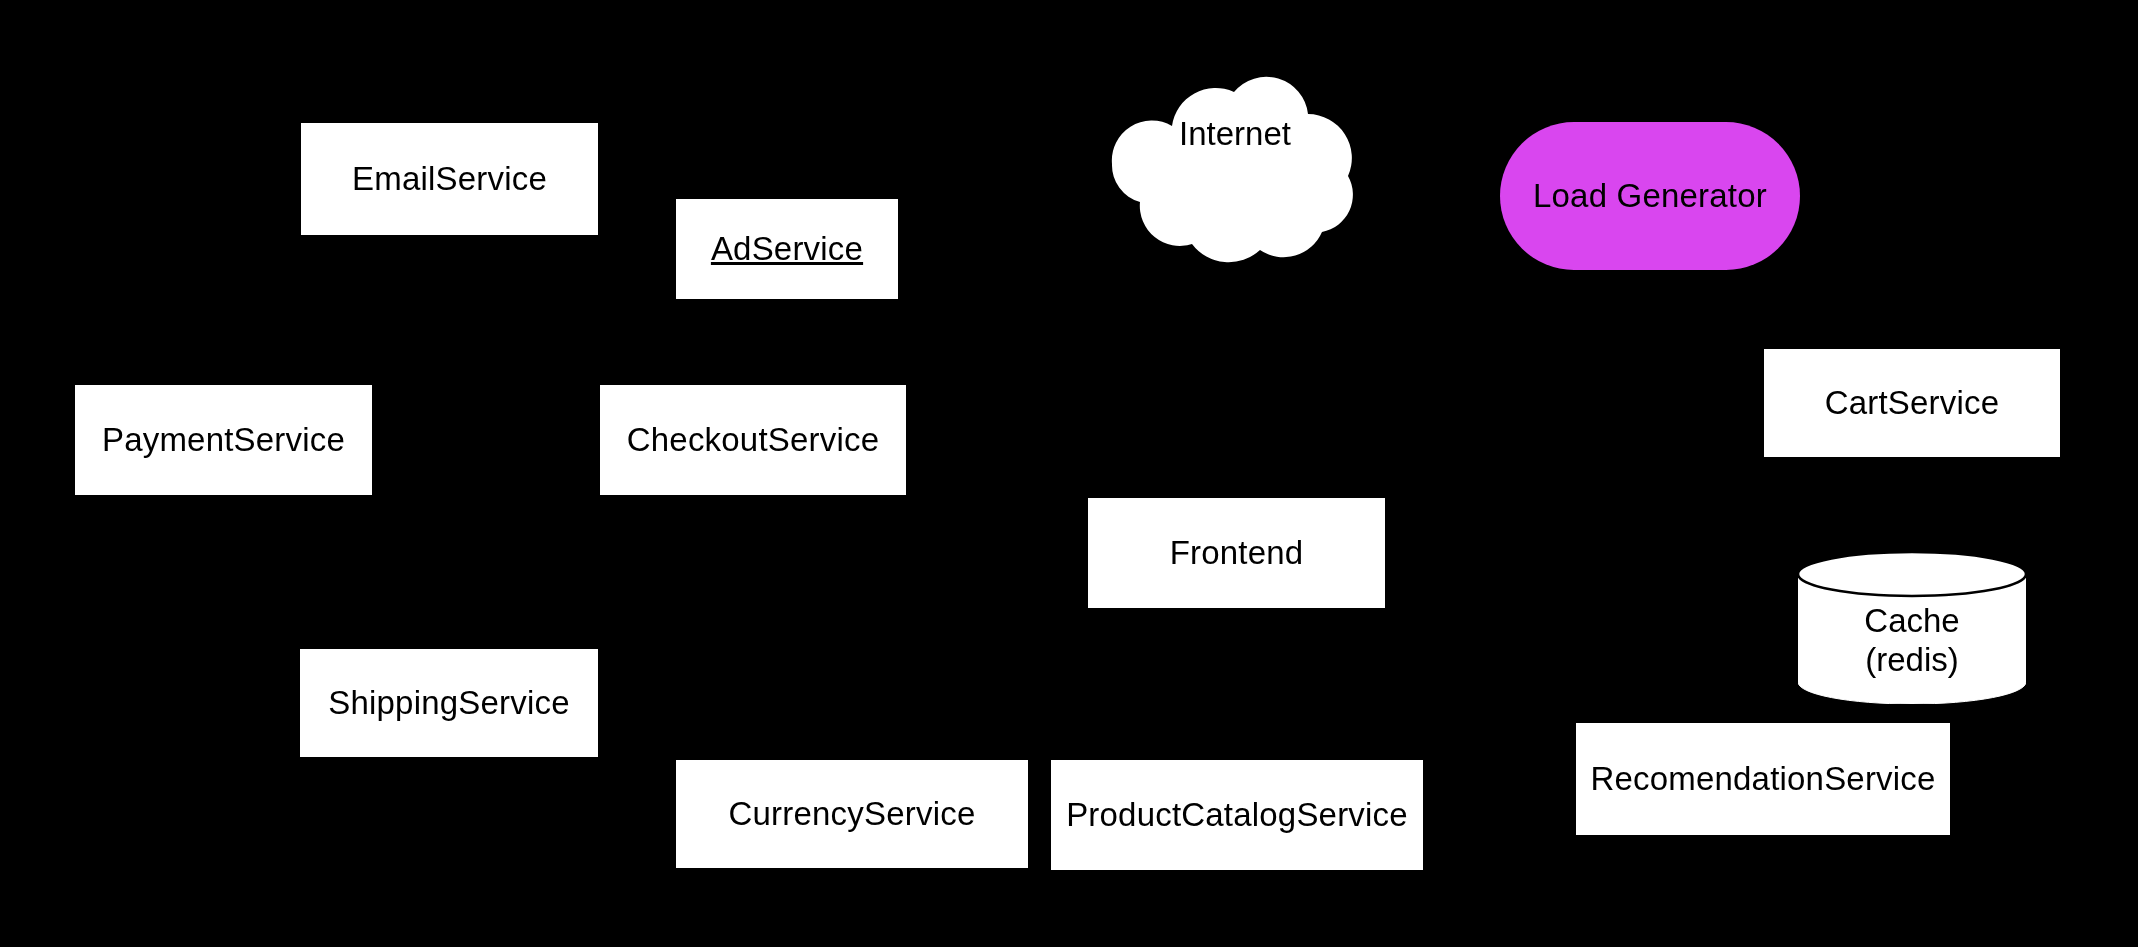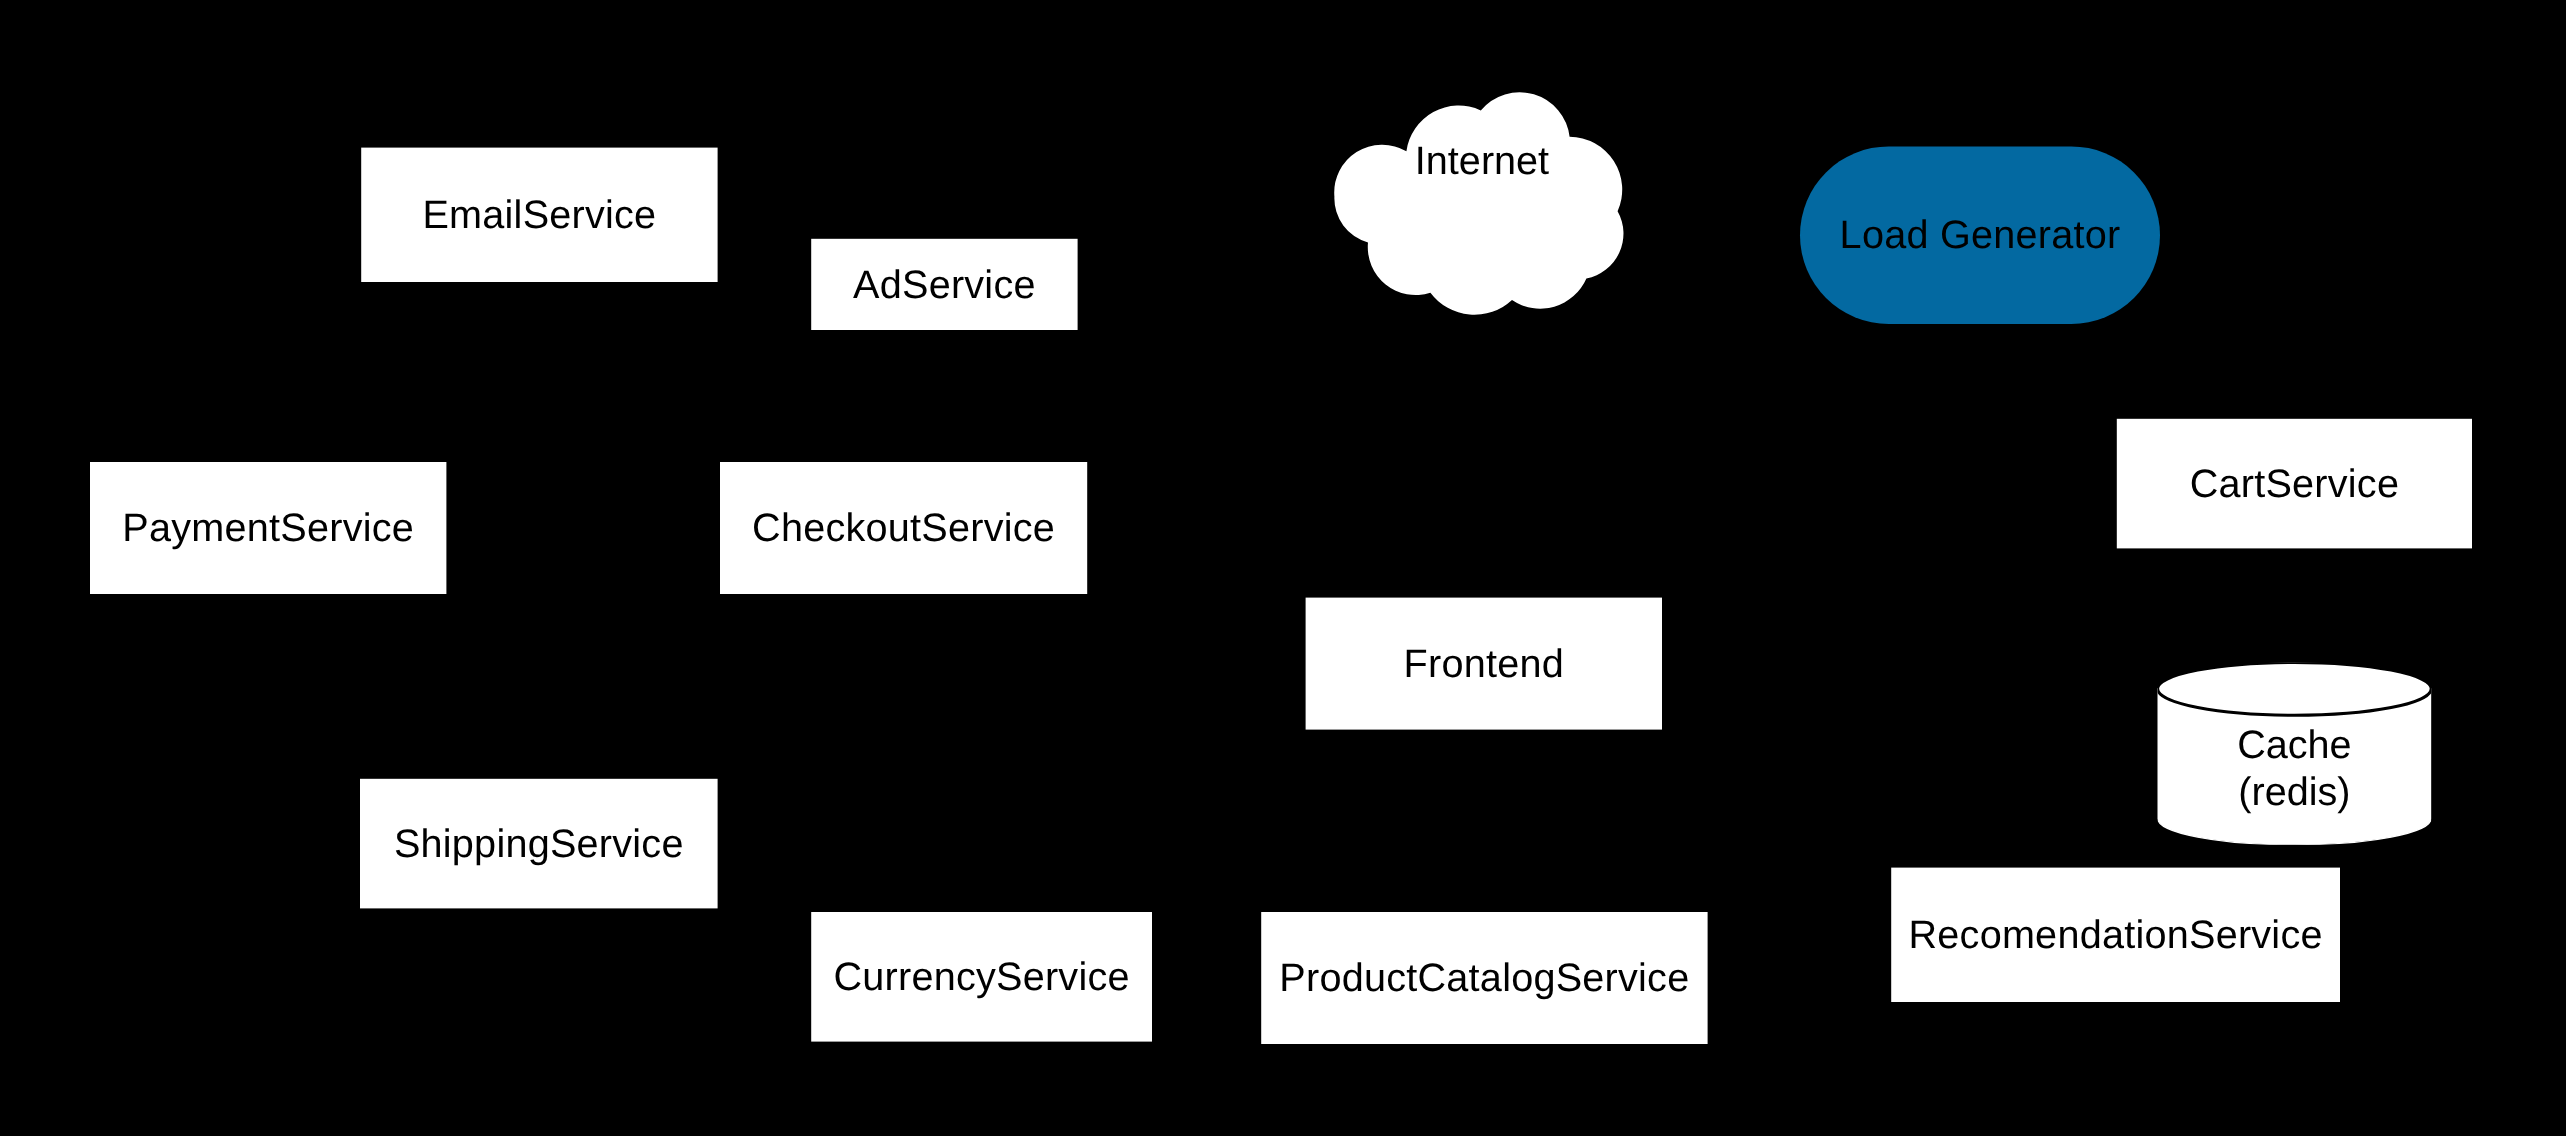--- a/index.html
+++ b/index.html
@@ -35,21 +35,21 @@
     white-space: pre-line;
   }
 
   
   .rect {
     background: #ffffff;
   }
 
   
   .pill {
-    background: #0369a1;
+    background: #d946ef;
     border-radius: 76px;
   }
 
   
   .cloud-wrap {
     position: absolute;
   }
   .cloud-wrap svg {
     display: block;
     width: 100%;
@@ -88,21 +88,21 @@
 </style>
 </head>
 <body>
 
 <div id="canvas">
 
   <div class="node rect" style="left:301px; top:123px; width:297px; height:112px;text-align:right;">
     <span>EmailService</span>
   </div>
 
-  <div class="node rect" style="left:676px; top:199px; width:222px; height:76px;">
+  <div class="node rect" style="left:676px; top:199px; width:222px; height:100px;text-decoration:underline;">
     <span>AdService</span>
   </div>
 
   <div class="cloud-wrap" style="left:1080px; top:58px; width:310px; height:216px;">
     <svg viewBox="0 0 310 216" preserveAspectRatio="none">
       <path fill="#ffffff" d="
         M 92 68
         a 44 44 0 0 1 62 -34
         a 42 42 0 0 1 74 22
         a 44 44 0 0 1 40 62
@@ -147,21 +147,21 @@
   </div>
 
   <div class="node rect" style="left:300px; top:649px; width:298px; height:108px;">
     <span>ShippingService</span>
   </div>
 
   <div class="node rect" style="left:1576px; top:723px; width:374px; height:112px;">
     <span>RecomendationService</span>
   </div>
 
-  <div class="node rect" style="left:676px; top:760px; width:284px; height:108px;">
+  <div class="node rect" style="left:676px; top:760px; width:352px; height:108px;">
     <span>CurrencyService</span>
   </div>
 
   <div class="node rect" style="left:1051px; top:760px; width:372px; height:110px;">
     <span>ProductCatalogService</span>
   </div>
 
 </div>
 
 </body></html>

